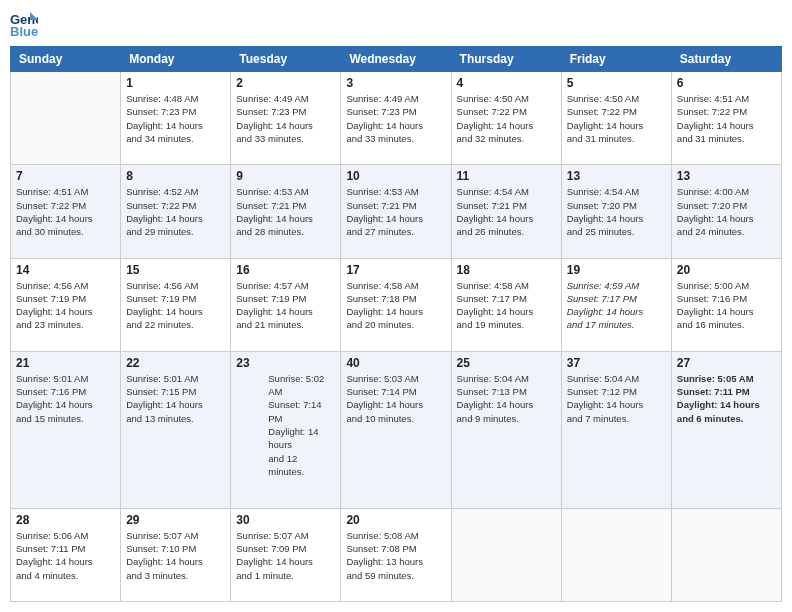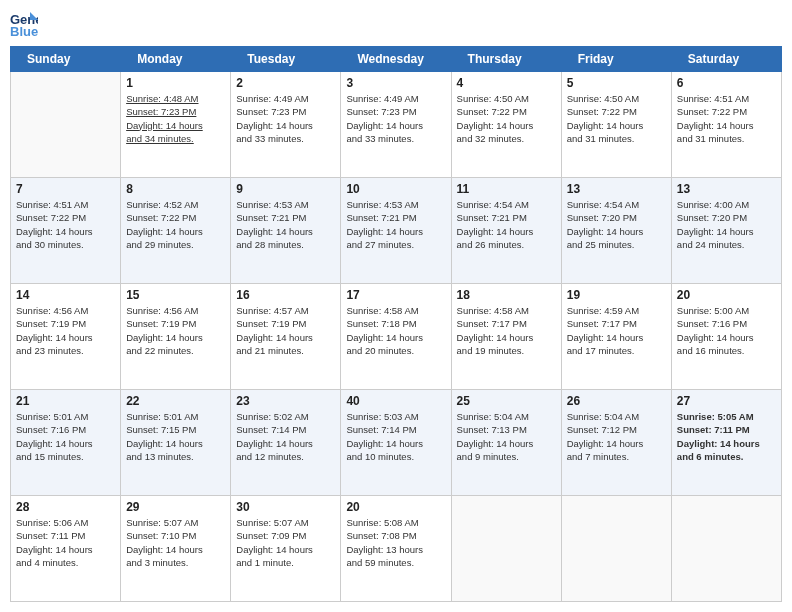--- a/index.html
+++ b/index.html
@@ -49,21 +49,21 @@
       width: 100%;
       border-collapse: collapse;
       flex: 1;
     }
     .calendar th {
       background: #2e6db4;
       color: #fff;
       font-size: 12px;
       font-weight: bold;
       text-align: left;
-      padding: 5px 16px;
+      padding: 5px 8px;
       border: 1px solid #2e6db4;
     }
     .calendar td {
       border: 1px solid #ccc;
       vertical-align: top;
       padding: 4px 5px;
       width: 110px;
       background: #fff;
     }
     .calendar tr:nth-child(even) td {
@@ -119,21 +119,21 @@
           <th>Thursday</th>
           <th>Friday</th>
           <th>Saturday</th>
         </tr>
     </thead>
     <tbody id="calendar-body">
     <tr>
           <td class="empty-cell"></td>
           <td>
             <div class="day-num">1</div>
-            <div class="day-info" style="white-space: pre-line; text-decoration: underline;">Sunrise: 4:48 AM
+            <div class="day-info" style="white-space: pre-line;">Sunrise: 4:48 AM
 Sunset: 7:23 PM
 Daylight: 14 hours
 and 34 minutes.</div>
           </td>
           <td>
             <div class="day-num">2</div>
             <div class="day-info" style="white-space: pre-line;">Sunrise: 4:49 AM
 Sunset: 7:23 PM
 Daylight: 14 hours
 and 33 minutes.</div>
@@ -249,21 +249,21 @@
           </td>
           <td>
             <div class="day-num">18</div>
             <div class="day-info" style="white-space: pre-line;">Sunrise: 4:58 AM
 Sunset: 7:17 PM
 Daylight: 14 hours
 and 19 minutes.</div>
           </td>
           <td>
             <div class="day-num">19</div>
-            <div class="day-info" style="white-space: pre-line;">Sunrise: 4:59 AM
+            <div class="day-info" style="white-space: pre-line; font-style: italic;">Sunrise: 4:59 AM
 Sunset: 7:17 PM
 Daylight: 14 hours
 and 17 minutes.</div>
           </td>
           <td>
             <div class="day-num">20</div>
             <div class="day-info" style="white-space: pre-line;">Sunrise: 5:00 AM
 Sunset: 7:16 PM
 Daylight: 14 hours
 and 16 minutes.</div>
@@ -279,41 +279,41 @@
           </td>
           <td>
             <div class="day-num">22</div>
             <div class="day-info" style="white-space: pre-line;">Sunrise: 5:01 AM
 Sunset: 7:15 PM
 Daylight: 14 hours
 and 13 minutes.</div>
           </td>
           <td>
             <div class="day-num">23</div>
-            <div class="day-info" style="white-space: pre-line;">Sunrise: 5:02 AM
+            <div class="day-info" style="white-space: pre-line; margin-left: 32px;">Sunrise: 5:02 AM
 Sunset: 7:14 PM
 Daylight: 14 hours
 and 12 minutes.</div>
           </td>
           <td>
             <div class="day-num">40</div>
             <div class="day-info" style="white-space: pre-line;">Sunrise: 5:03 AM
 Sunset: 7:14 PM
 Daylight: 14 hours
 and 10 minutes.</div>
           </td>
           <td>
             <div class="day-num">25</div>
             <div class="day-info" style="white-space: pre-line;">Sunrise: 5:04 AM
 Sunset: 7:13 PM
 Daylight: 14 hours
 and 9 minutes.</div>
           </td>
           <td>
-            <div class="day-num">26</div>
+            <div class="day-num">37</div>
             <div class="day-info" style="white-space: pre-line;">Sunrise: 5:04 AM
 Sunset: 7:12 PM
 Daylight: 14 hours
 and 7 minutes.</div>
           </td>
           <td>
             <div class="day-num">27</div>
             <div class="day-info" style="white-space: pre-line; font-weight: bold;">Sunrise: 5:05 AM
 Sunset: 7:11 PM
 Daylight: 14 hours

